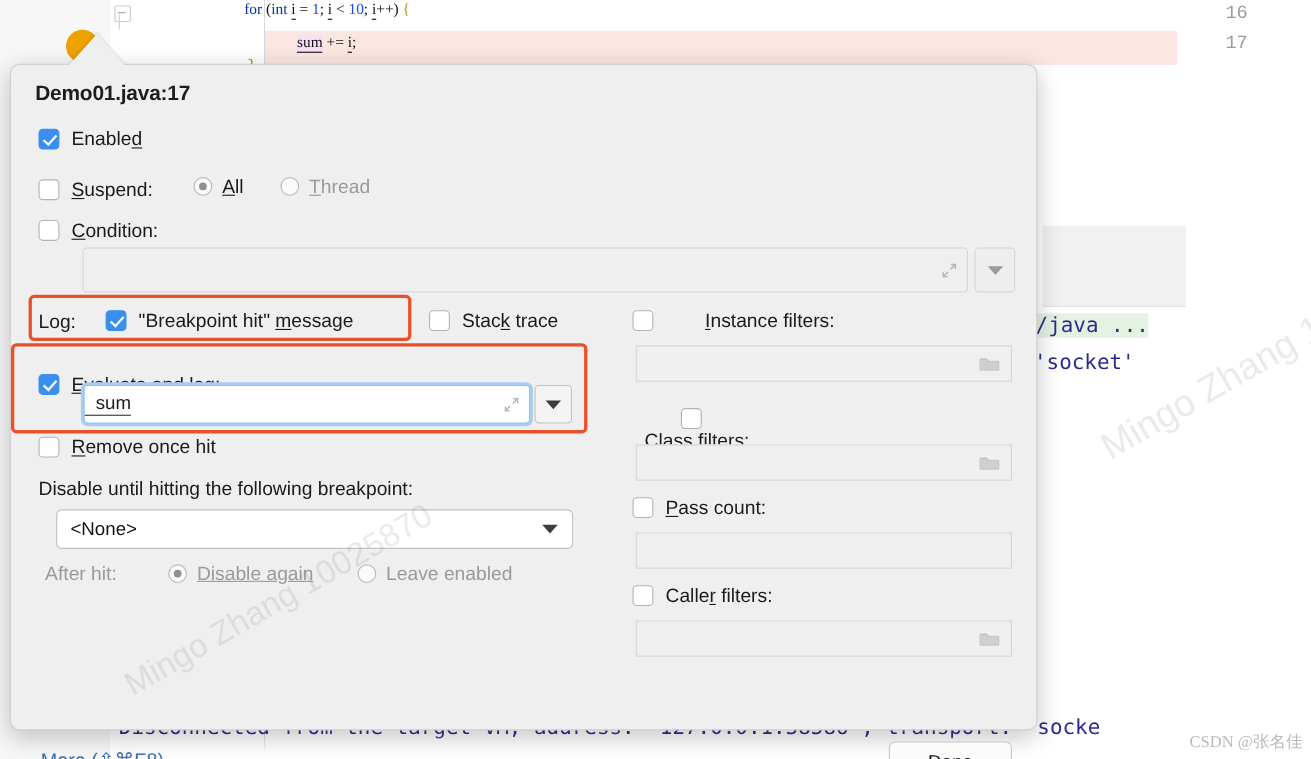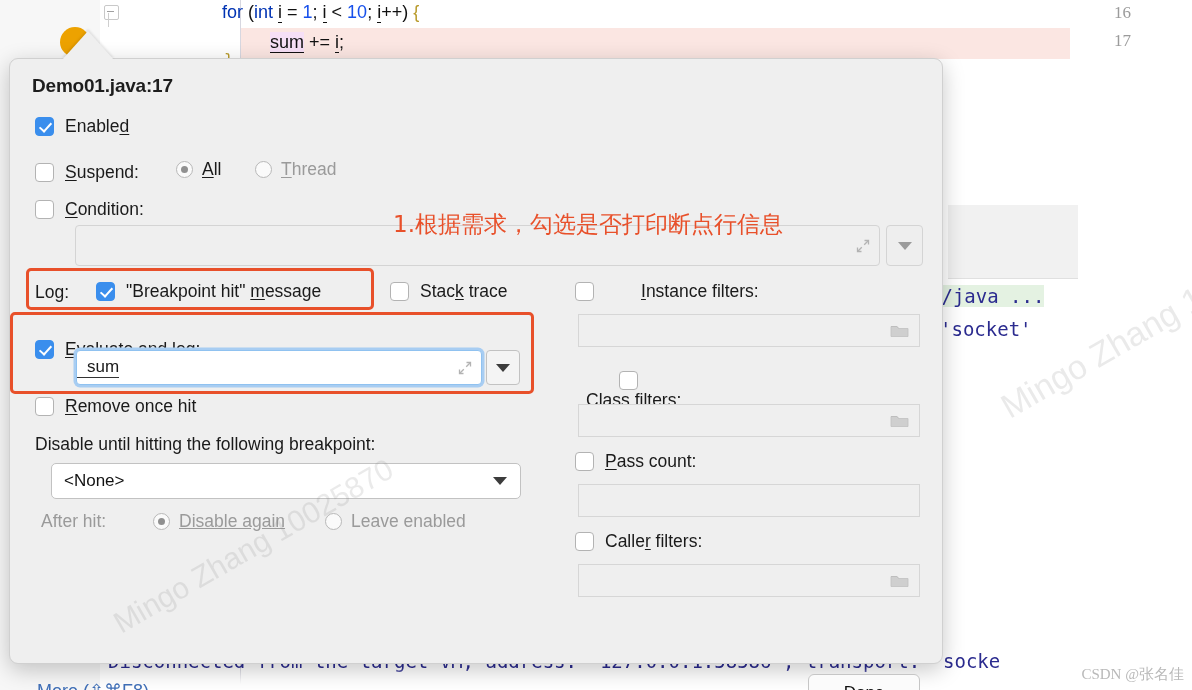--- a/index.html
+++ b/index.html
@@ -26,21 +26,21 @@
     border-right: 1px solid #e3e3e3;
   }
   .gutter2 {
     position: absolute; left: 100px; top: 0; width: 140px; height: 690px;
     background: #ffffff;
     border-right: 1px solid #d7d7e0;
   }
   .ln {
     position: absolute; right: 0; width: 92px;
     text-align: left; padding-left: 14px;
-    font-family: Liberation Serif, serif;
+    font-family: Liberation Mono, monospace;
     font-size: 17px; color: #9b9b9b;
     box-sizing: border-box;
   }
   .line16bg {
     position: absolute; left: 0; top: 0; width: 100px; height: 28px;
     background: #f7f7f7;
   }
   .line17bg {
     position: absolute; left: 0; top: 28px; width: 100px; height: 31px;
     background: #fdf8e1;
@@ -48,22 +48,22 @@
   .code-line17-hl {
     position: absolute; left: 240px; top: 28px; width: 830px; height: 31px;
     background: #fbe6e2;
   }
   .code-line17-hl2 {
     position: absolute; left: 100px; top: 28px; width: 140px; height: 31px;
     background: #fbe6e2;
   }
   .code-txt {
     position: absolute;
-    font-family: Liberation Sans, sans-serif;
-    font-size: 18px;
+    font-family: Liberation Serif, serif;
+    font-size: 14px;
     white-space: pre;
   }
   .bp-dot {
     position: absolute; left: 60px; top: 27px;
     width: 30px; height: 30px; border-radius: 50%;
     background: #eda200;
   }
   .fold-icon {
     position: absolute; left: 103px; top: 0px;
     width: 16px; height: 24px;
@@ -448,16 +448,15 @@
 
     <div class="more-link">More (⇧⌘F8)</div>
     <div class="done-btn">Done</div>
 
     <div class="wm" style="left:85px; top:470px; font-size:30px;">Mingo Zhang 10025870</div>
   </div>
 
   <div class="annobox" style="left:26px; top:268px; width:348px; height:42px;"></div>
   <div class="annobox" style="left:10px; top:312px; width:524px; height:82px;"></div>
 
-  <div class="annotext" style="left:393px; top:209px;">1.根据需求，勾选是否打印断点行信息</div>
 
   <div class="csdn">CSDN @张名佳</div>
 </div>
 
 </body></html>

